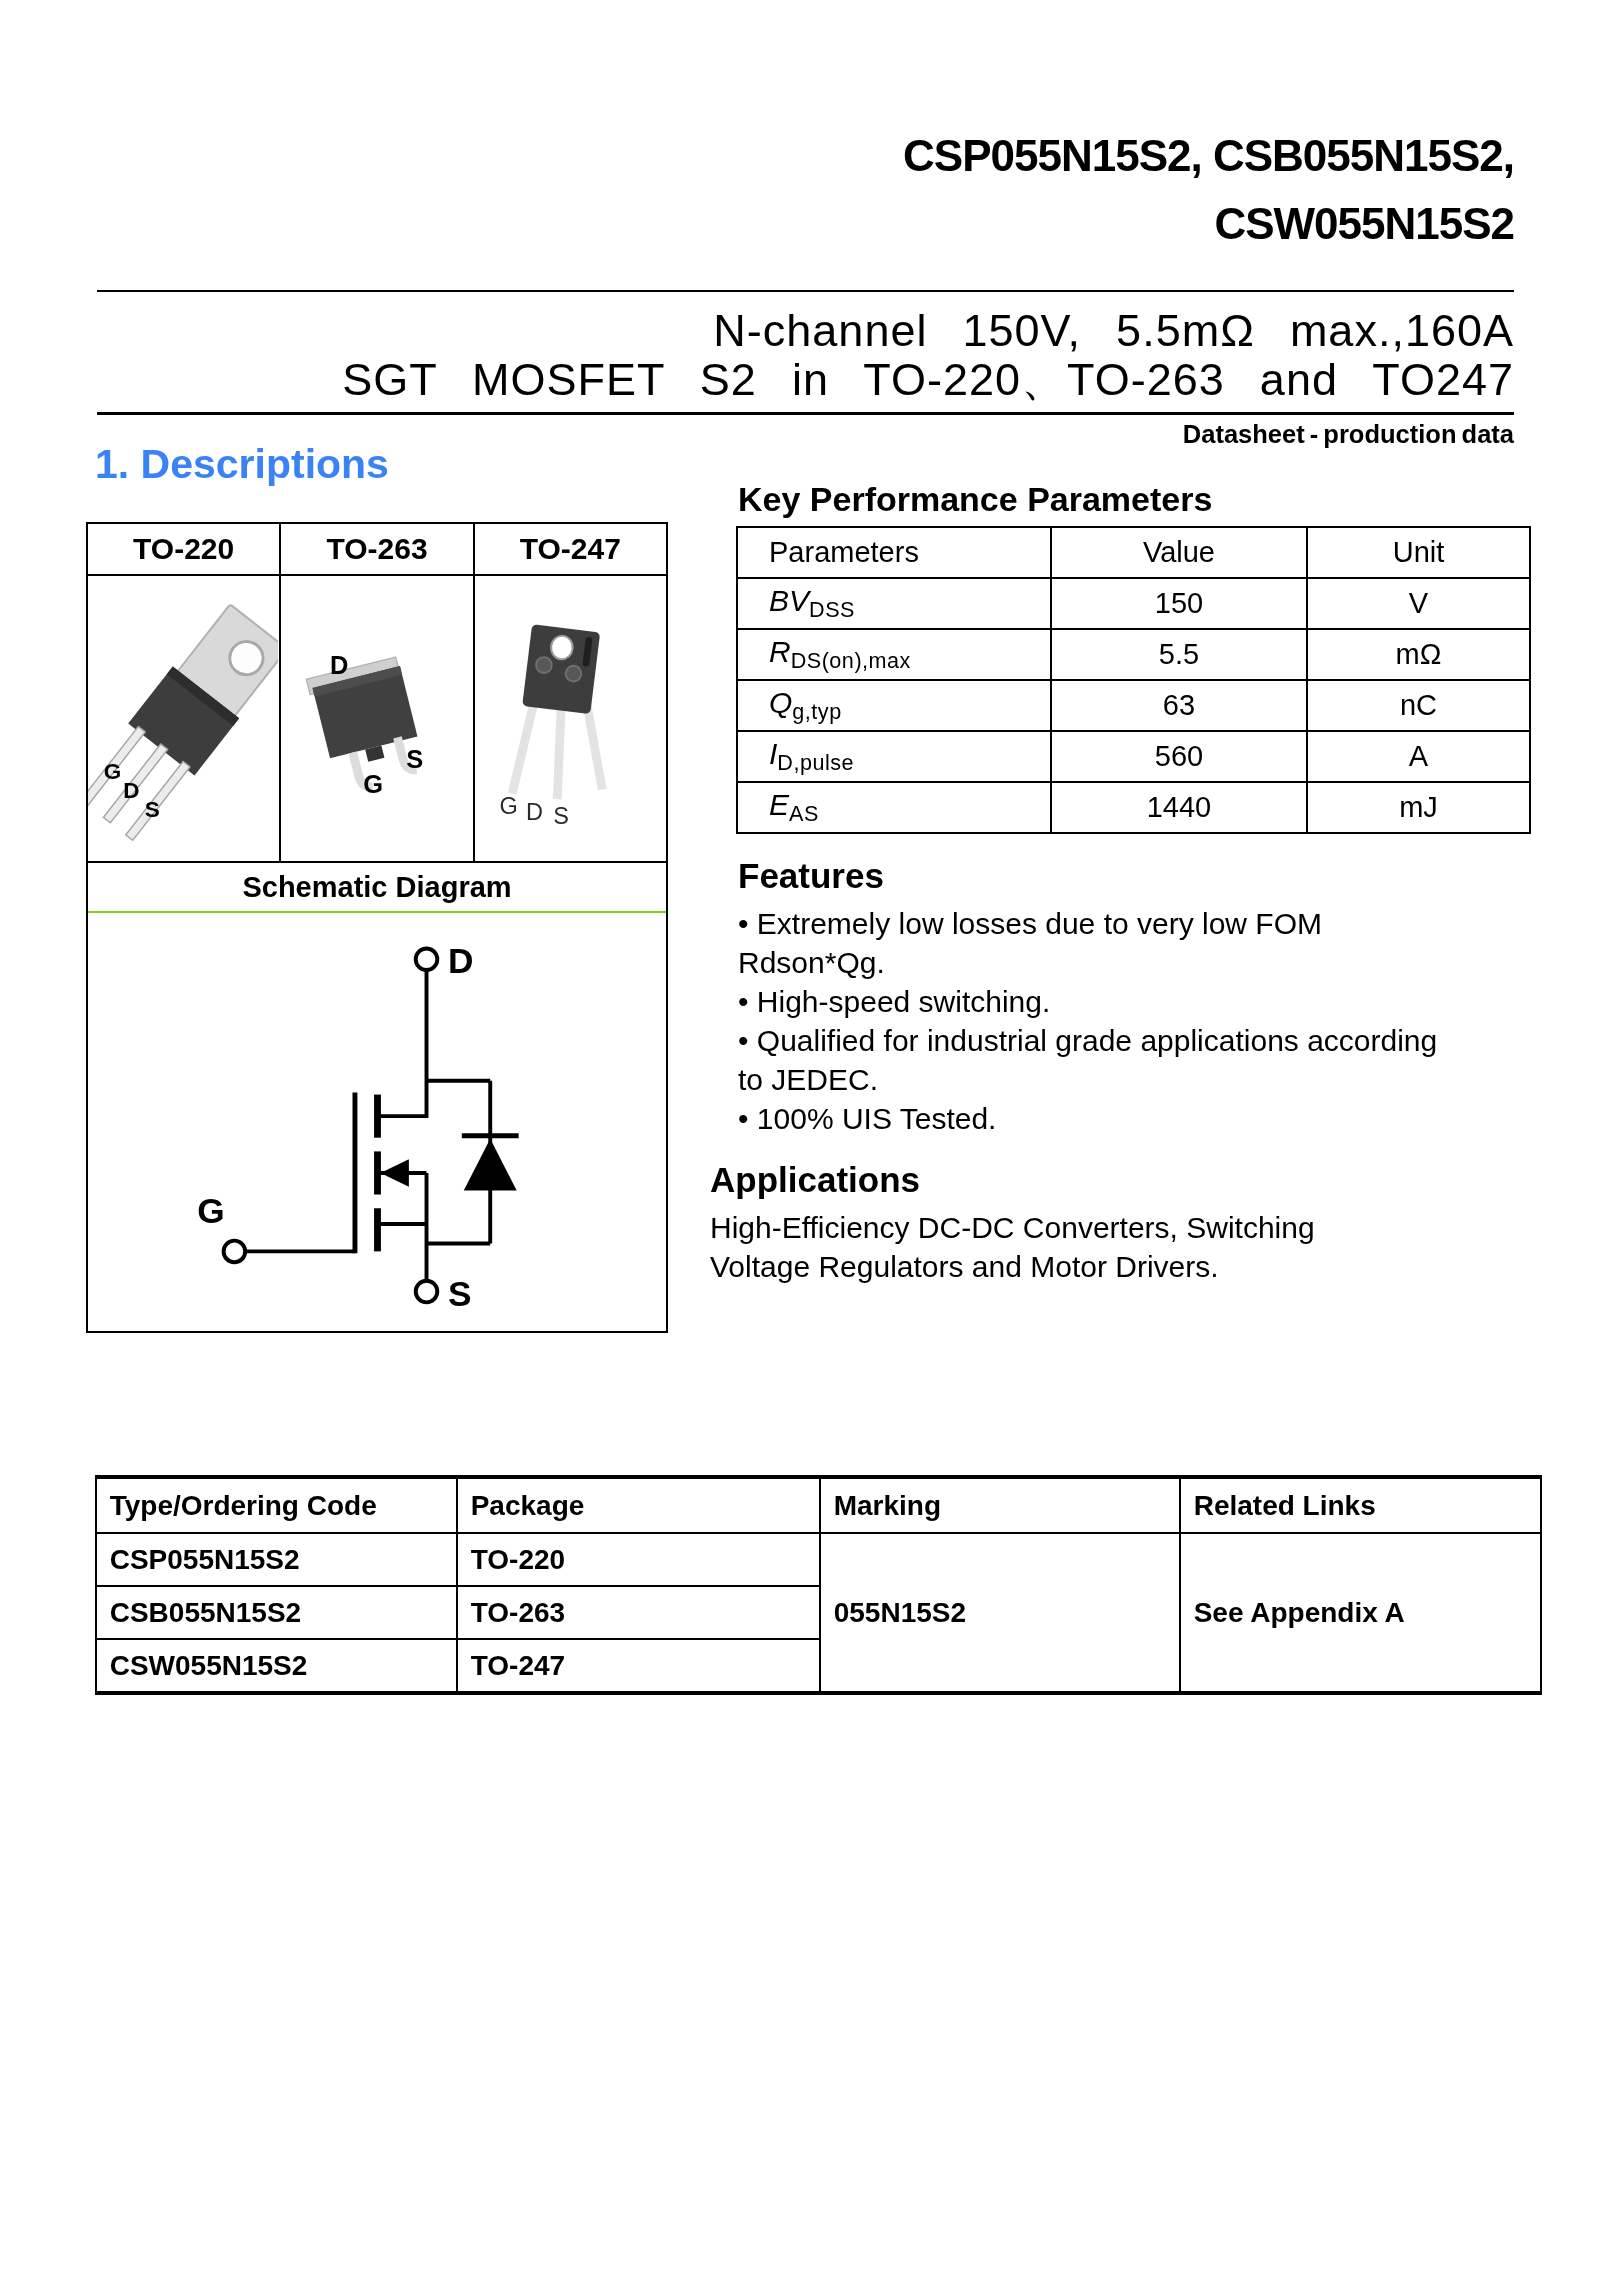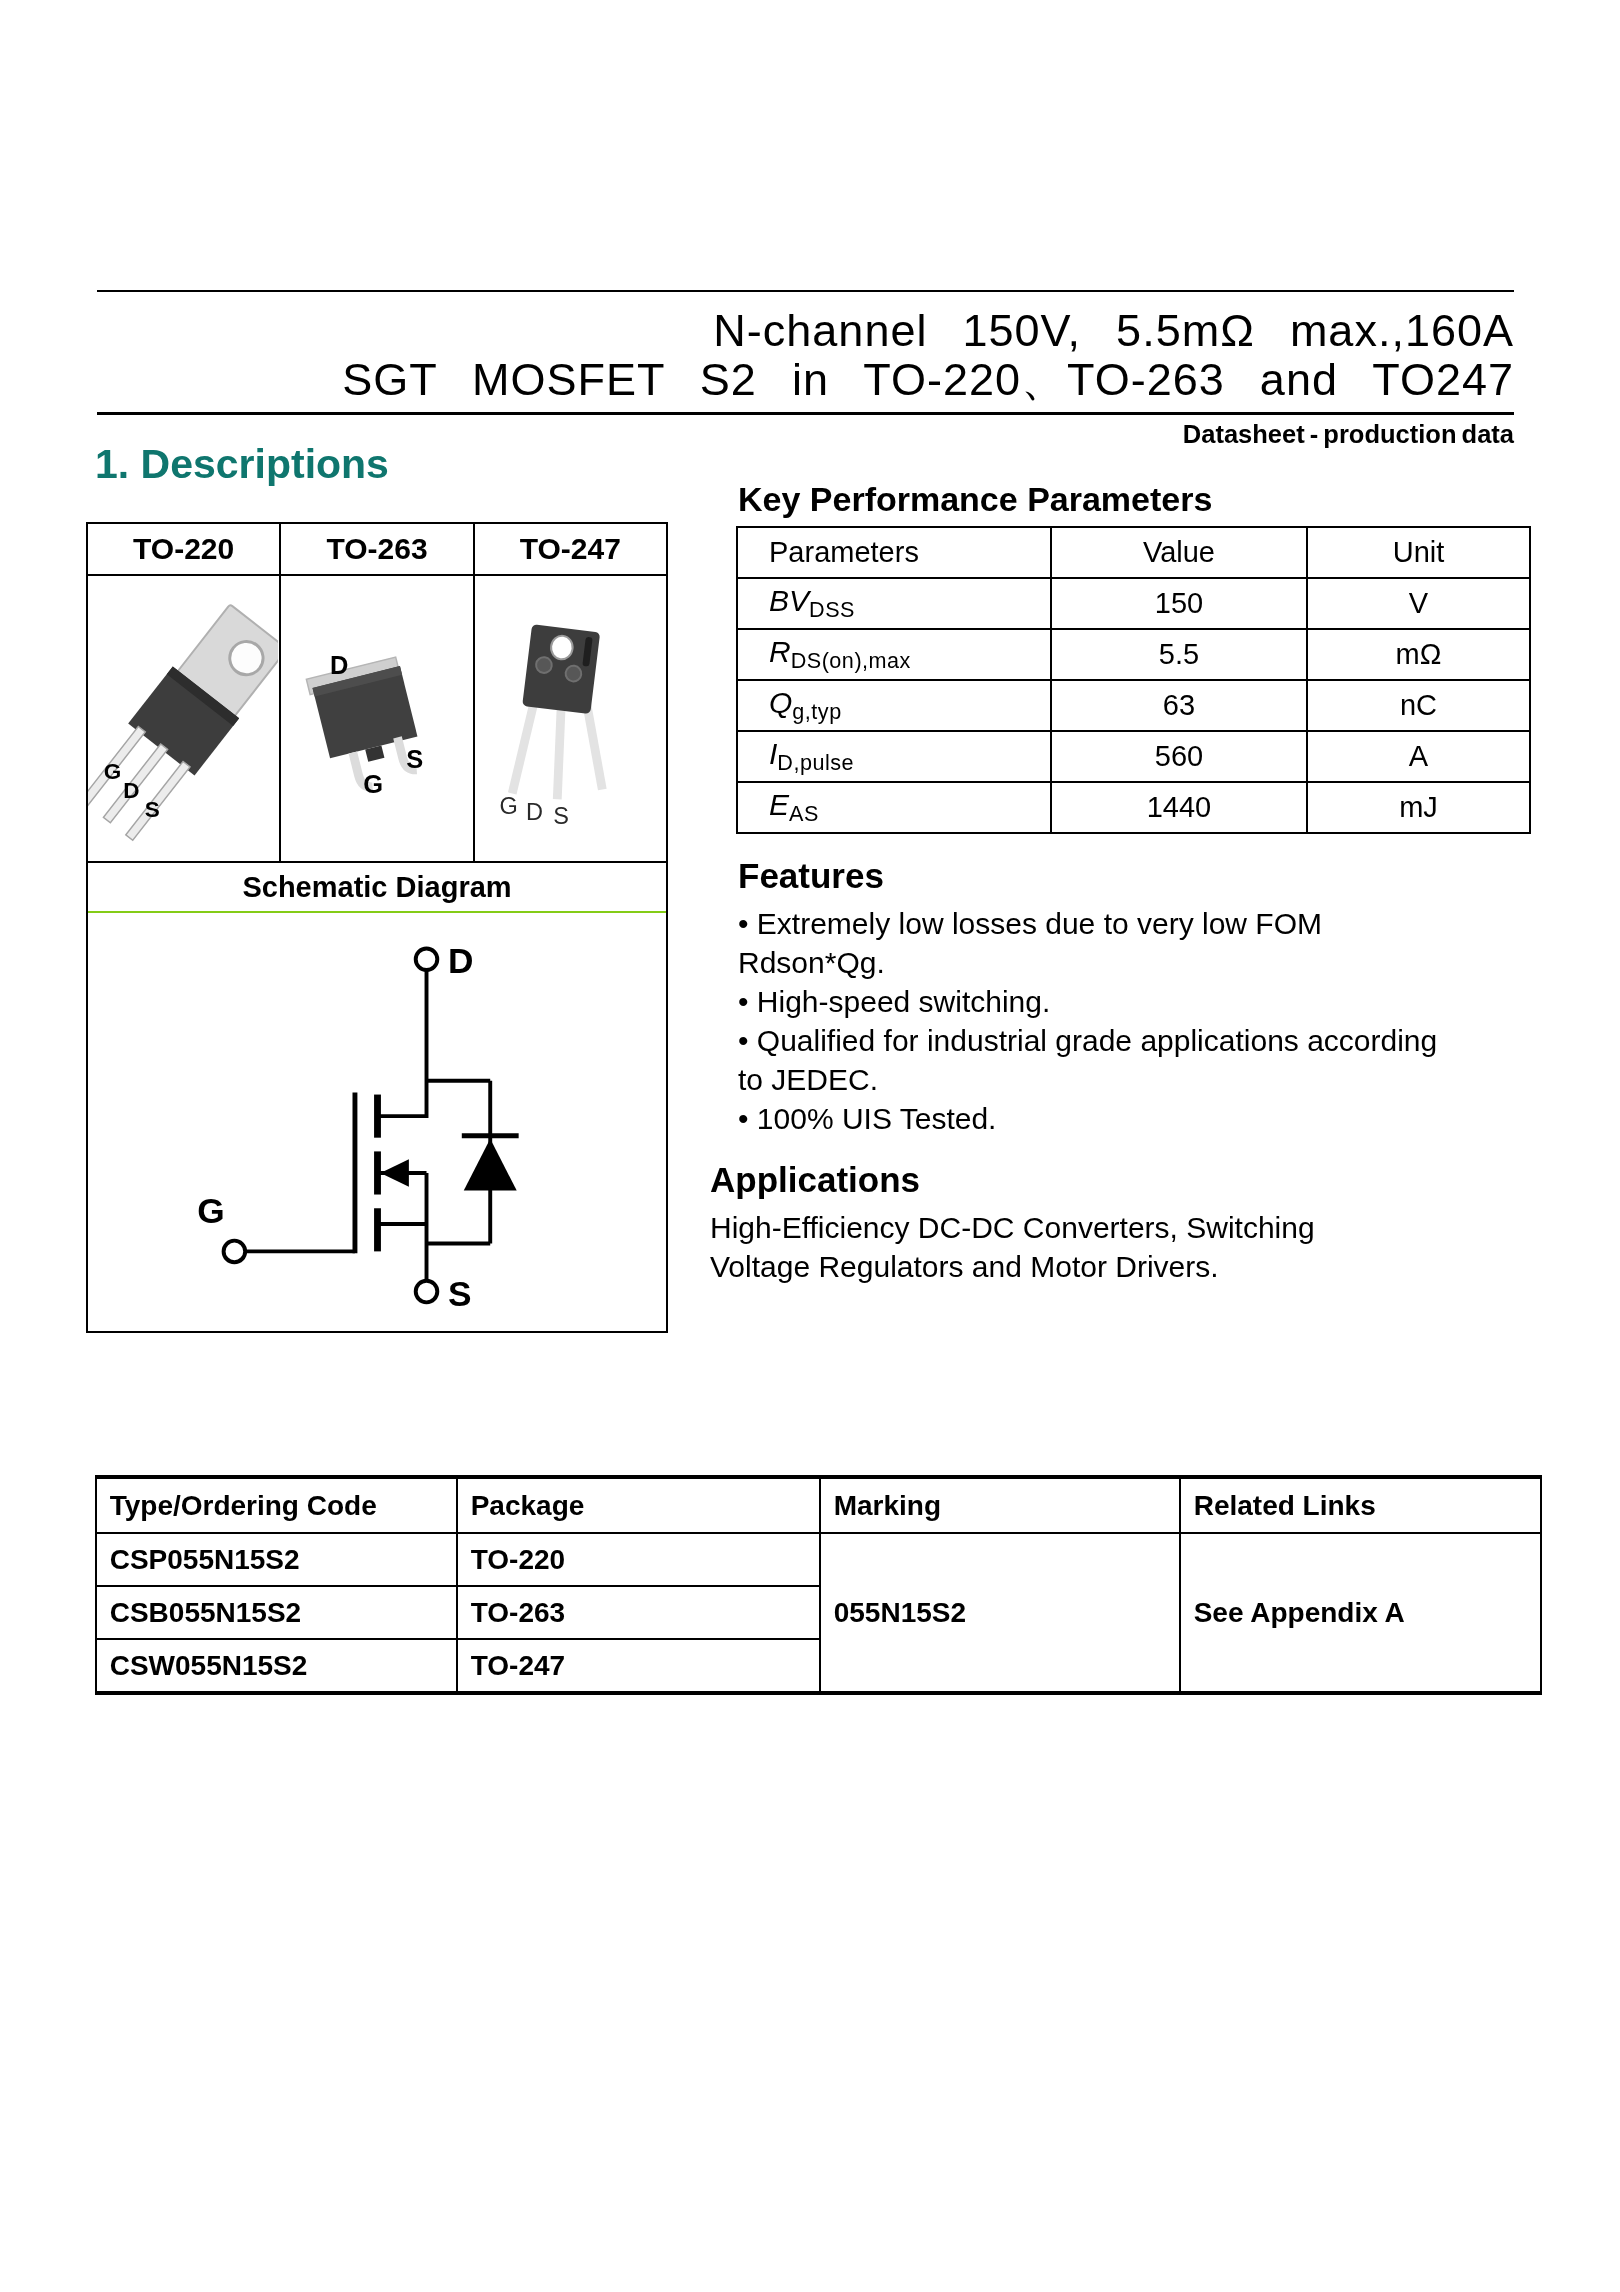--- a/index.html
+++ b/index.html
@@ -29,21 +29,21 @@
     letter-spacing:1px;word-spacing:21.6px;
     text-align:right;white-space:pre;
   }
   .doctype{
     right:106px;top:420px;
     font-size:25.5px;font-weight:700;letter-spacing:0px;word-spacing:-2px;
   }
   .desc-heading{
     left:95px;top:441px;
     font-size:41px;font-weight:700;
-    color:#0f766e;
+    color:#3b82f6;
   }
 
   
   .pkg-table{
     left:86px;top:522px;width:582px;height:811px;
     border:2.9px solid #000;box-sizing:border-box;
     display:flex;flex-direction:column;
   }
   .pkg-head-row{height:50px;display:flex;border-bottom:2px solid #000;flex:none;}
   .pkg-head-cell{
@@ -97,20 +97,21 @@
   table.ord tr.hdr td{height:51px;}
   table.ord tr.data td{height:49px;}
 
   svg text{font-family:"Liberation Sans","DejaVu Sans",sans-serif;}
 </style>
 </head>
 <body>
 
 <div class="page">
 
+  <div class="abs title"><span>CSP055N15S2, CSB055N15S2,</span><br><span>CSW055N15S2</span></div>
 
   <div class="abs rule rule1"></div>
 
   <div class="abs subtitle"><span>N-channel 150V, 5.5mΩ max.,160A</span><br><span>SGT MOSFET S2 in TO-220、TO-263 and TO247</span></div>
 
   <div class="abs rule rule2"></div>
 
   <div class="abs doctype">Datasheet - production data</div>
 
   <div class="abs desc-heading">1. Descriptions</div>

